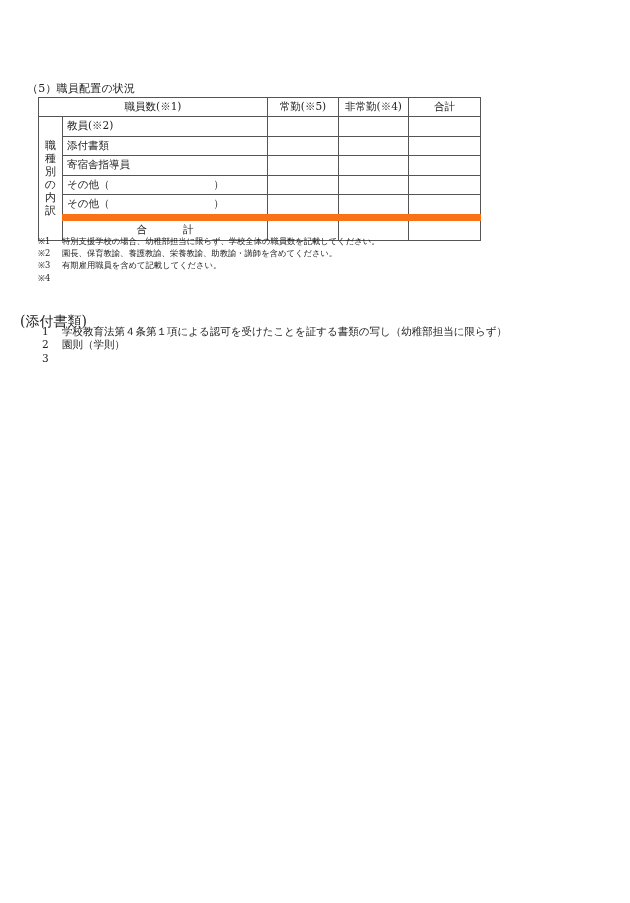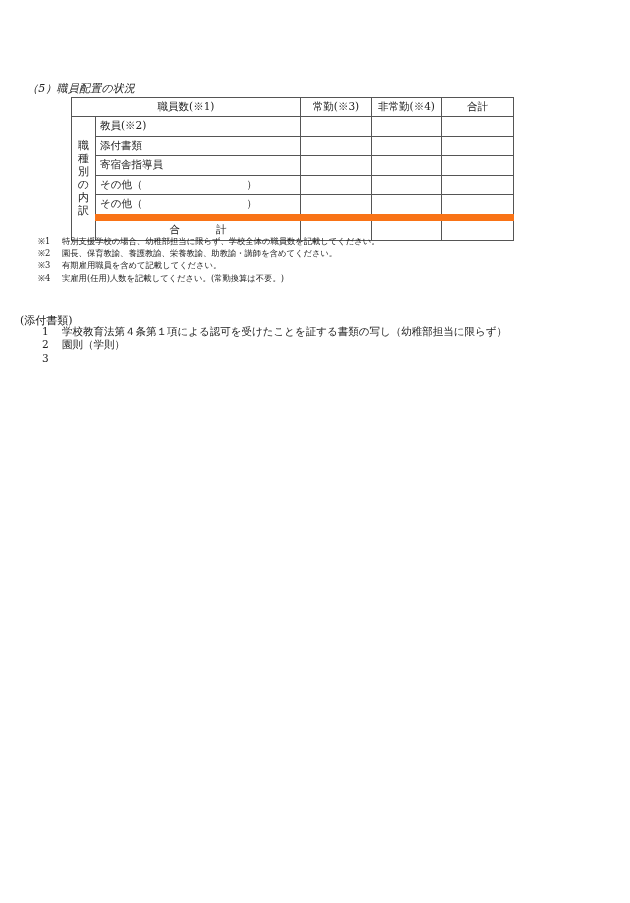--- a/index.html
+++ b/index.html
@@ -1,54 +1,54 @@
 <!DOCTYPE html>
 <html><head>
   <meta charset="utf-8">
   <style>
     html, body { margin: 0; padding: 0; background: #ffffff; }
     body { width: 630px; height: 903px; position: relative; overflow: hidden;
       font-family: "DejaVu Serif", "Liberation Serif", serif; color: #222; }
-    .section-title { position: absolute; left: 27px; top: 81px; font-size: 11px; letter-spacing: 0.2px; font-style: italic; }
-    table.staff { position: absolute; left: 38px; top: 97px; border-collapse: collapse; table-layout: fixed; width: 442px; font-size: 10.5px; margin-left: 33px; }
+    .section-title { position: absolute; left: 27px; top: 81px; font-size: 11px; letter-spacing: 0.2px; }
+    table.staff { position: absolute; left: 38px; top: 97px; border-collapse: collapse; table-layout: fixed; width: 442px; font-size: 10.5px; }
     table.staff td, table.staff th { border: 1px solid #555; padding: 0 0 0 4px; height: 18.5px; font-weight: normal; white-space: nowrap; overflow: hidden; }
     table.staff th { text-align: center; padding: 0; height: 18px; }
     table.staff td.num { padding: 0; }
     table.staff tr.dashed-top td.row-label, table.staff tr.dashed-top td.num { border-top: 1px dashed #666; }
     table.staff tr.total-row td { border-top: 7px solid #f97316; height: 19px; }
     td.vert { text-align: center; vertical-align: middle; padding: 0 !important; font-size: 11px; line-height: 13px; }
     td.vert span { display: block; }
     td.total-label { text-align: center; padding: 0 !important; letter-spacing: 0; }
     td.total-label span.gap { display: inline-block; width: 36px; }
     .other-row .paren-close { display: inline-block; margin-left: 104px; }
     .notes { position: absolute; left: 38px; top: 235px; font-size: 8.3px; line-height: 12.2px; }
     .note { display: flex; }
     .note .mark { width: 24px; }
-    .attach-title { position: absolute; left: 20px; top: 313px; font-size: 11px; }
+    .attach-title { position: absolute; left: 20px; top: 313px; font-size: 14px; }
     .attach-list { position: absolute; left: 42px; top: 325px; font-size: 10.5px; line-height: 13.3px; }
     .attach-item { display: flex; }
     .attach-item .no { width: 20px; }
   </style>
 </head>
 <body>
 
 <div class="section-title">（5）職員配置の状況</div>
 
 <table class="staff">
   <colgroup>
     <col style="width:24px">
     <col style="width:205px">
     <col style="width:71px">
     <col style="width:70px">
     <col style="width:72px">
   </colgroup>
   <tbody>
       <tr>
     <th colspan="2">職員数(※1)</th>
-    <th>常勤(※3)</th>
+    <th>常勤(※5)</th>
     <th>非常勤(※4)</th>
     <th>合計</th>
   </tr>
   <tr>
     <td class="vert" rowspan="6">
       <span>職</span>
       <span>種</span>
       <span>別</span>
       <span>の</span>
       <span>内</span>
@@ -100,21 +100,20 @@
   <div class="note">
     <span class="mark">※2</span>
     <span>園長、保育教諭、養護教諭、栄養教諭、助教諭・講師を含めてください。</span>
   </div>
   <div class="note">
     <span class="mark">※3</span>
     <span>有期雇用職員を含めて記載してください。</span>
   </div>
   <div class="note">
     <span class="mark">※4</span>
-    <span>実雇用(任用)人数を記載してください。(常勤換算は不要。)</span>
   </div>
 </div>
 
 <div class="attach-title">(添付書類)</div>
 <div class="attach-list">
   <div class="attach-item">
     <span class="no">1</span>
     <span>学校教育法第４条第１項による認可を受けたことを証する書類の写し（幼稚部担当に限らず）</span>
   </div>
   <div class="attach-item">

